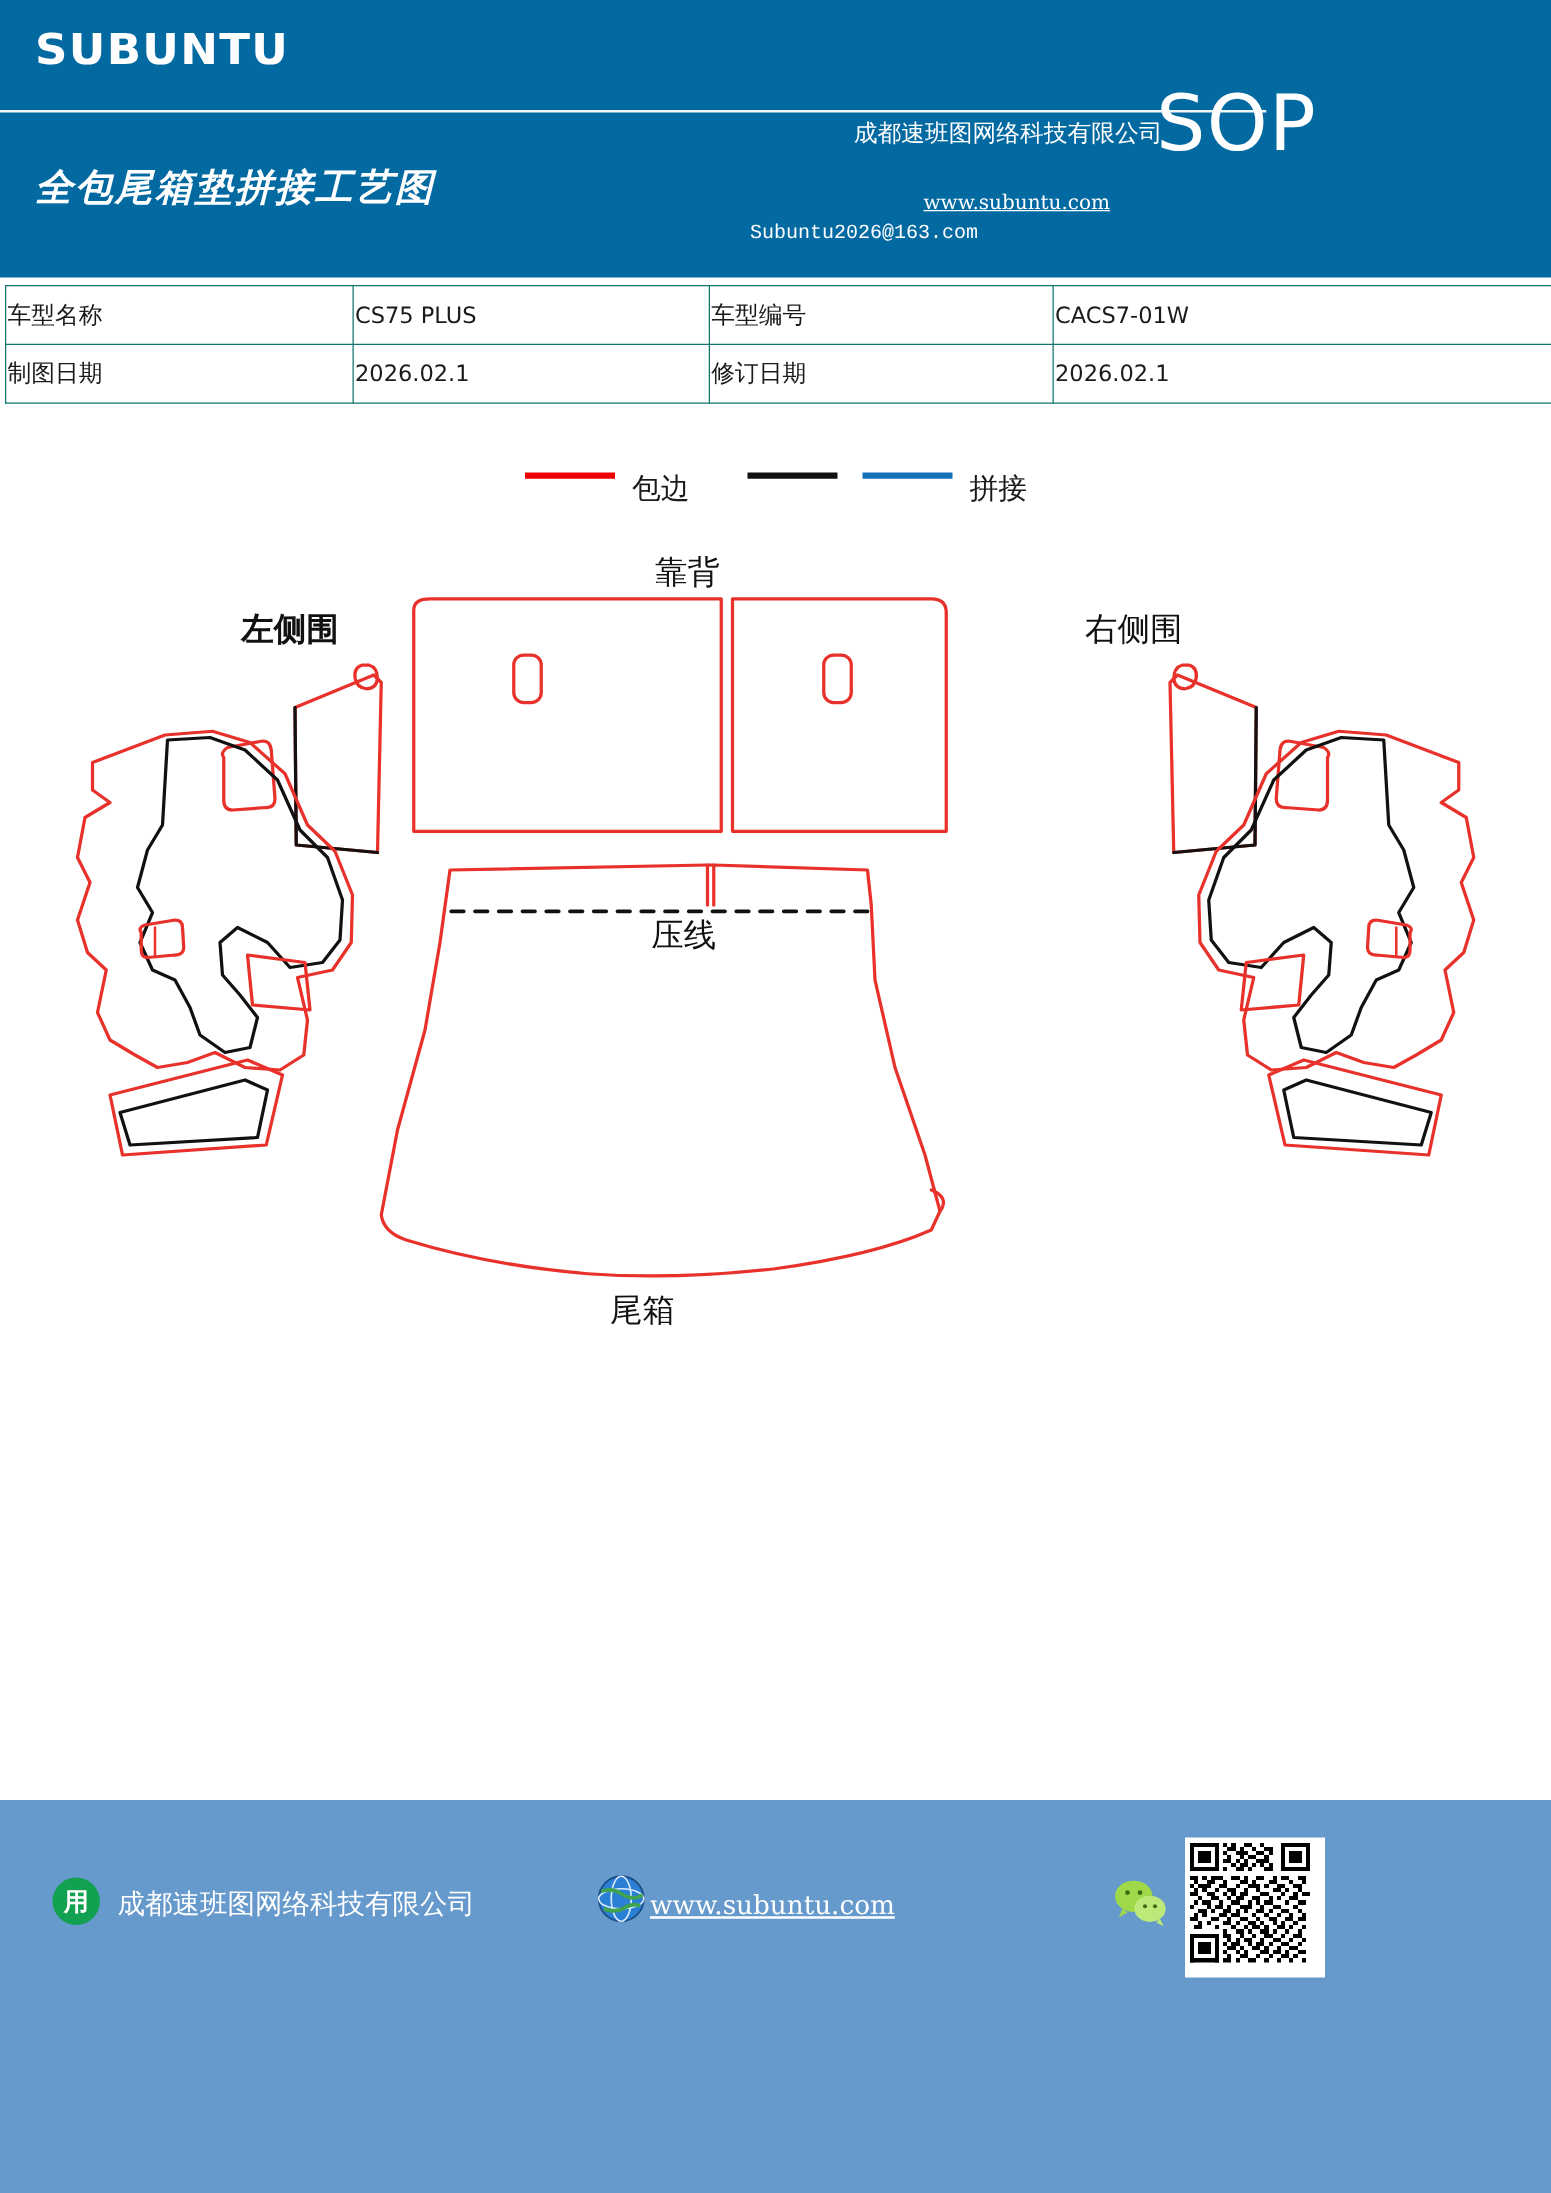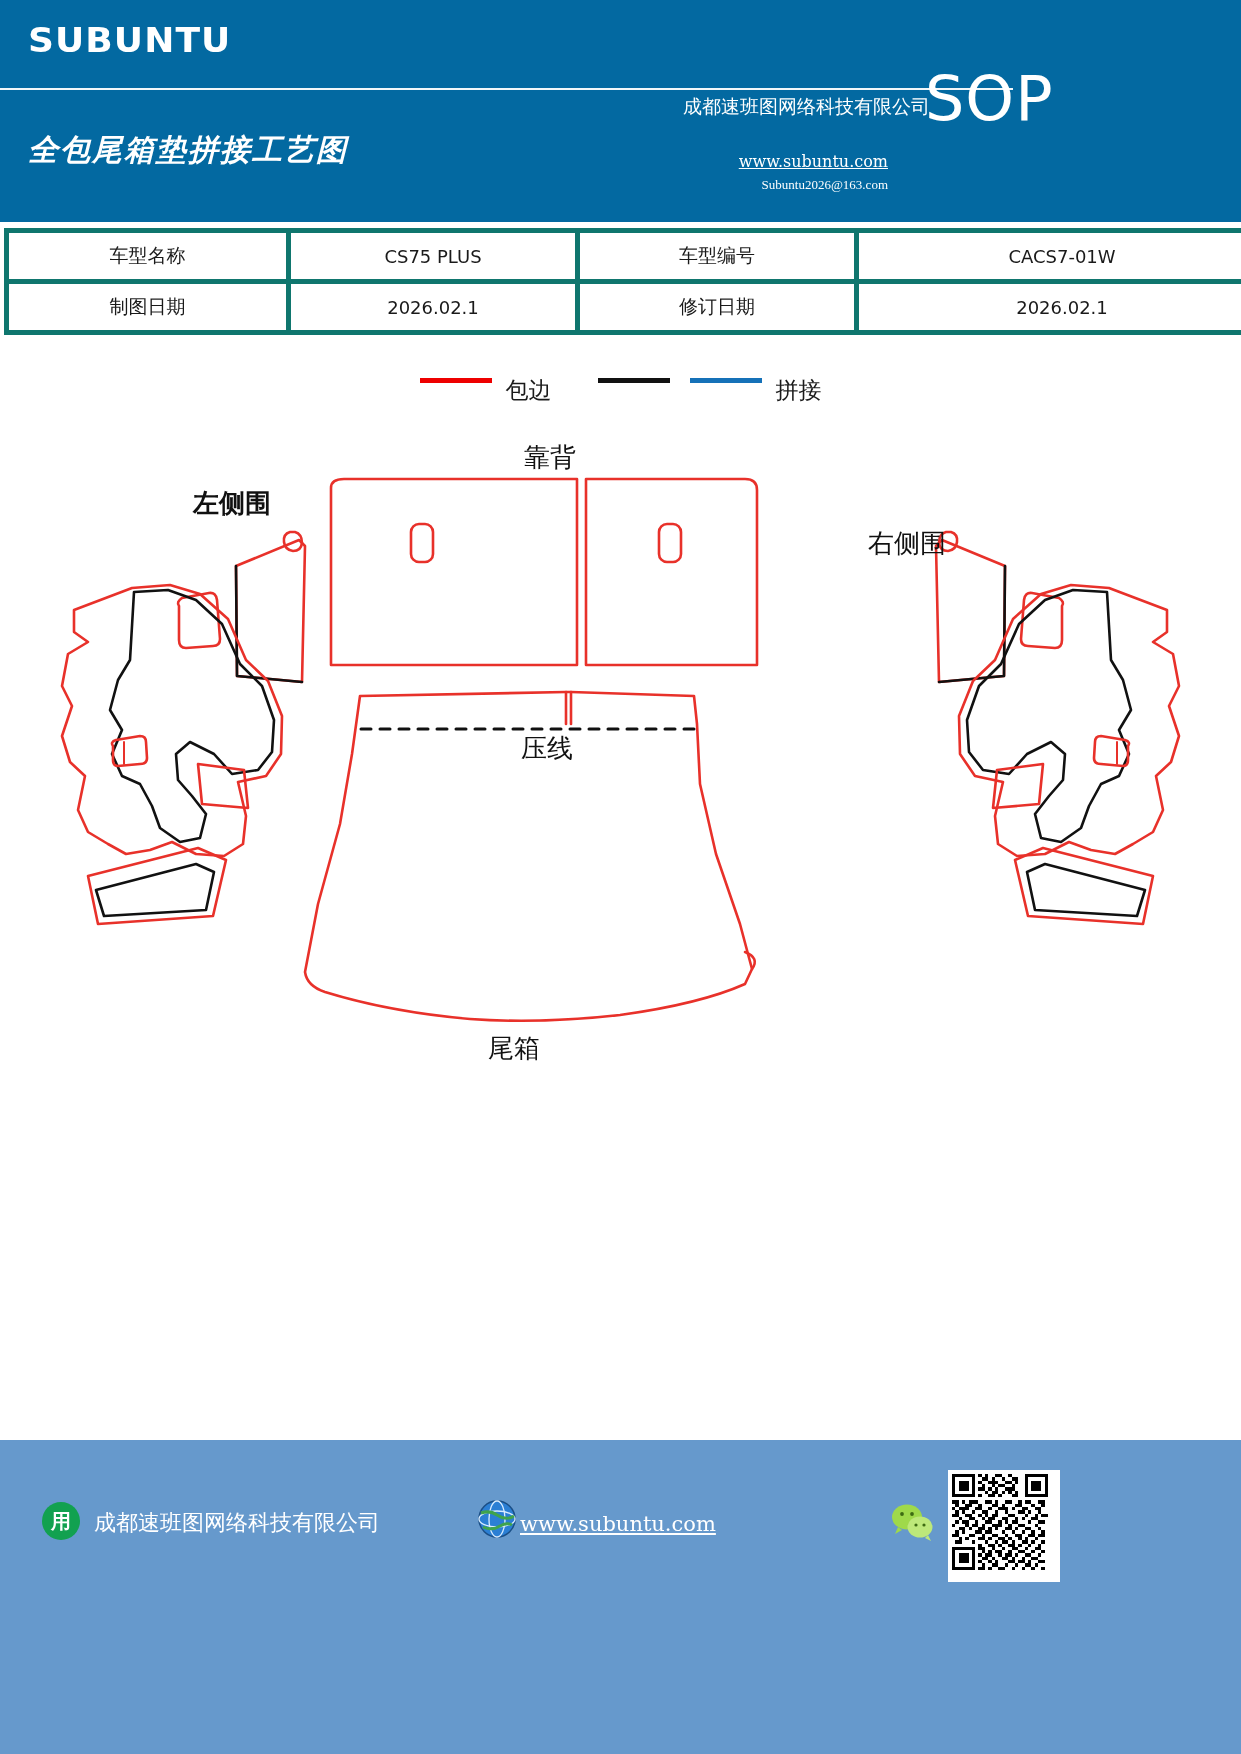--- a/index.html
+++ b/index.html
@@ -40,34 +40,34 @@
     position:absolute;left:925px;top:62px;
     font-family:"DejaVu Sans",sans-serif;
     font-weight:normal;font-size:62px;color:#ffffff;letter-spacing:1px;
   }
   #header-url{
     position:absolute;left:600px;top:152px;width:288px;text-align:right;
     font-family:"DejaVu Serif",serif;font-size:16px;color:#ffffff;
     text-decoration:underline;
   }
   #header-email{
-    position:absolute;left:600px;top:177px;width:288px;text-align:right;
-    font-family:Liberation Serif, serif;font-size:13px;color:#ffffff;
+    position:absolute;left:600px;top:177px;width:288px;text-align:left;
+    font-family:Liberation Mono, monospace;font-size:16px;color:#ffffff;
   }
 
   
   #info-table{
     position:absolute;left:4px;top:228px;width:1233px;
     border-collapse:collapse;
     table-layout:fixed;
   }
   #info-table td{
-    border:5px solid #0f766e;
+    border:1px solid #0f766e;
     height:44px;
-    text-align:center;vertical-align:middle;
+    vertical-align:middle;
     font-size:19px;color:#1a1a1a;
     font-family:"DejaVu Serif",serif;
   }
   #info-table td.val{
     font-family:"DejaVu Sans",sans-serif;
     font-size:18px;
   }
   .c1{width:275px;} .c2{width:282px;margin-left:16px;} .c3{width:272px;} .c4{width:404px;}
 
   
@@ -267,21 +267,21 @@
         <path d="M88,452 L198,424 L226,436 L213,492 L98,500 Z" stroke="#e8312a" stroke-width="2.6"></path>
         <path d="M96,466 L196,440 L214,448 L206,486 L104,492 Z" stroke="#111111" stroke-width="2.6"></path>
       </g>
 
     </g>
   </svg>
 
   
   <div class="diag-label" style="left:524px;top:16px;">靠背</div>
   <div class="diag-label" style="left:193px;top:62px;font-weight:bold;">左侧围</div>
-  <div class="diag-label" style="left:868px;top:62px;margin-top:40px;">右侧围</div>
+  <div class="diag-label" style="left:868px;top:62px;">右侧围</div>
   <div class="diag-label" style="left:521px;top:307px;">压线</div>
   <div class="diag-label" style="left:488px;top:607px;">尾箱</div>
 </div>
 
 <div id="footer">
 
   <div id="footer-icon-company">
     <span>用</span>
   </div>
   <div id="footer-company">成都速班图网络科技有限公司</div>

